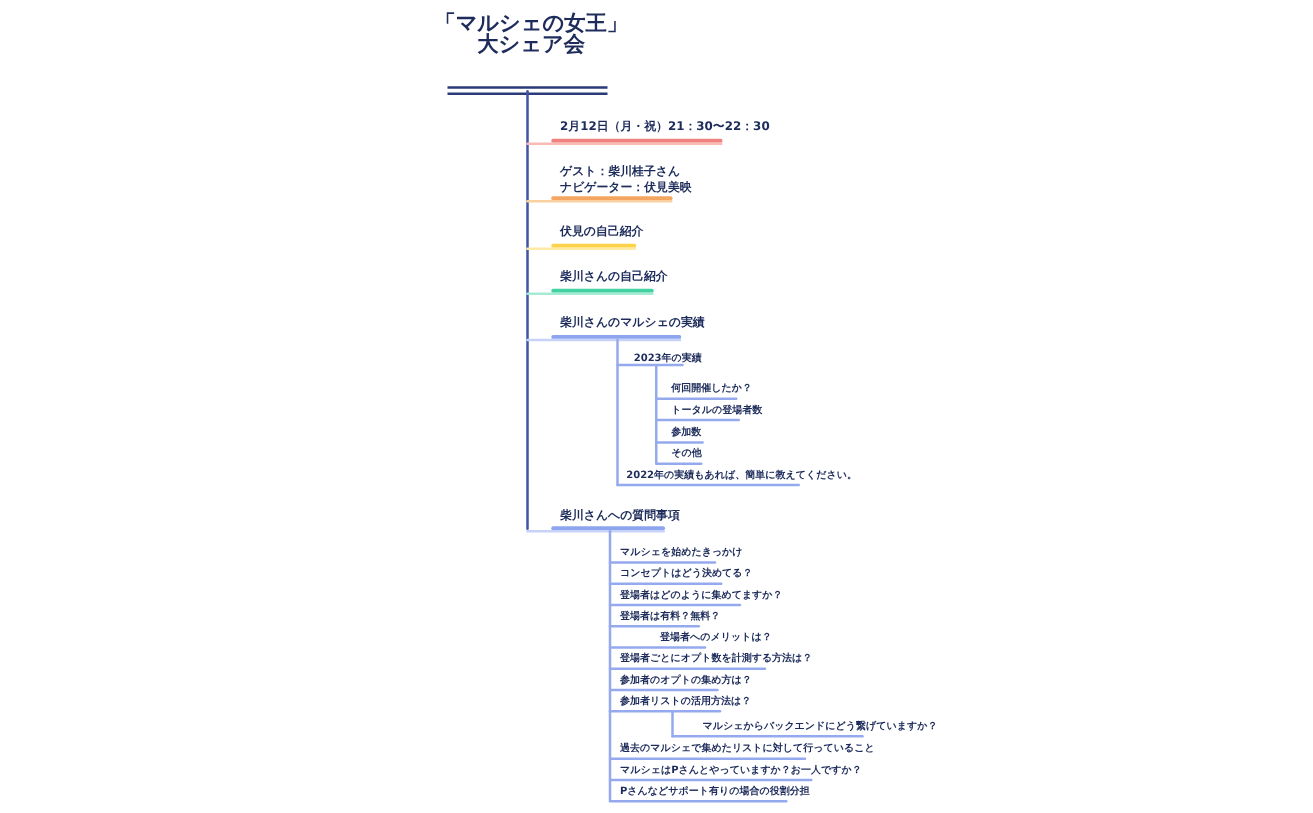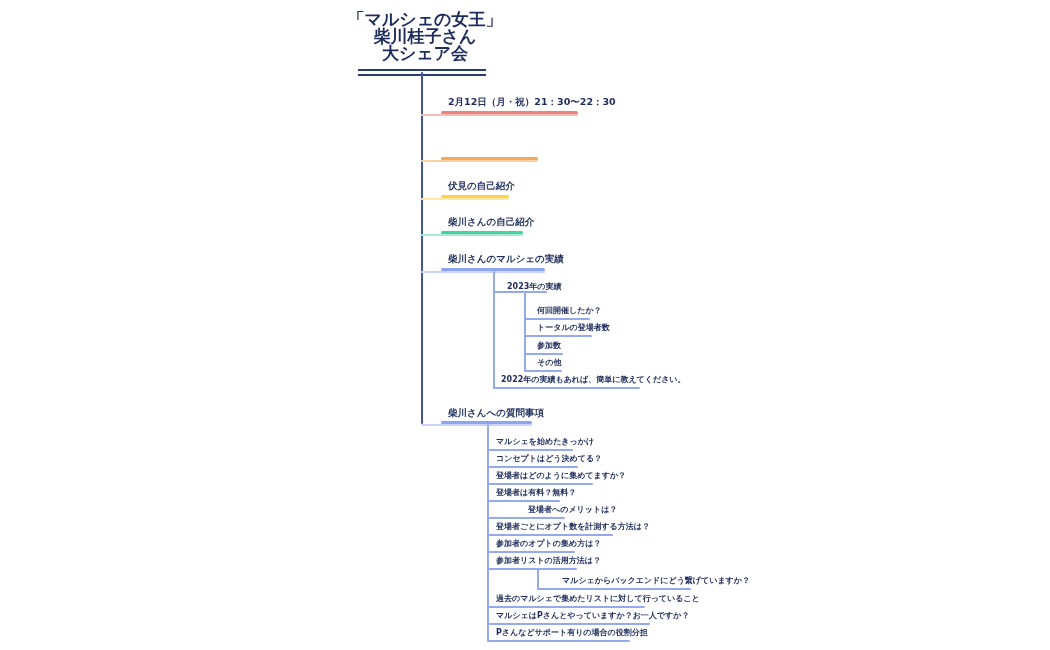--- a/index.html
+++ b/index.html
@@ -14,33 +14,36 @@
   .h,.v{position:absolute;border-radius:2px;}
   .dbl{position:absolute;border-top:2px solid #2b3a78;border-bottom:2px solid #2b3a78;}
 </style>
 </head>
 <body>
 
 <div id="canvas">
 
   <div class="node root" style="left:325px;top:11px;width:200px;">
     <div>「マルシェの女王」</div>
-    <div>柴川桂子さん</div>
     <div>大シェア会</div>
   </div>
   <div class="dbl" style="left:358px;top:69px;width:128px;height:3px;"></div>
 
   <div class="v" style="left:421px;top:72px;width:2px;height:352px;background:#4053a4;"></div>
 
   <div class="node top" style="left:448px;top:95px;text-align:right;">
     <span>2月12日（月・祝）21：30〜22：30</span>
   </div>
   <div class="h" style="left:421px;top:114px;width:157px;height:2px;background:#f9b9b4;"></div>
   <div class="h" style="left:441px;top:110.5px;width:137px;height:3.5px;background:#ef827e;"></div>
 
+  <div class="node top" style="left:448px;top:131px;">
+    <div>ゲスト：柴川桂子さん</div>
+    <div>ナビゲーター：伏見美映</div>
+  </div>
   <div class="h" style="left:421px;top:160px;width:117px;height:2px;background:#f9d0a0;"></div>
   <div class="h" style="left:441px;top:156.5px;width:97px;height:3.5px;background:#f4a660;"></div>
 
   <div class="node top" style="left:448px;top:179px;">
     <span>伏見の自己紹介</span>
   </div>
   <div class="h" style="left:421px;top:198px;width:88px;height:2px;background:#ffe9a6;"></div>
   <div class="h" style="left:441px;top:194.5px;width:68px;height:3.5px;background:#fdd34a;"></div>
 
   <div class="node top" style="left:448px;top:215px;">

